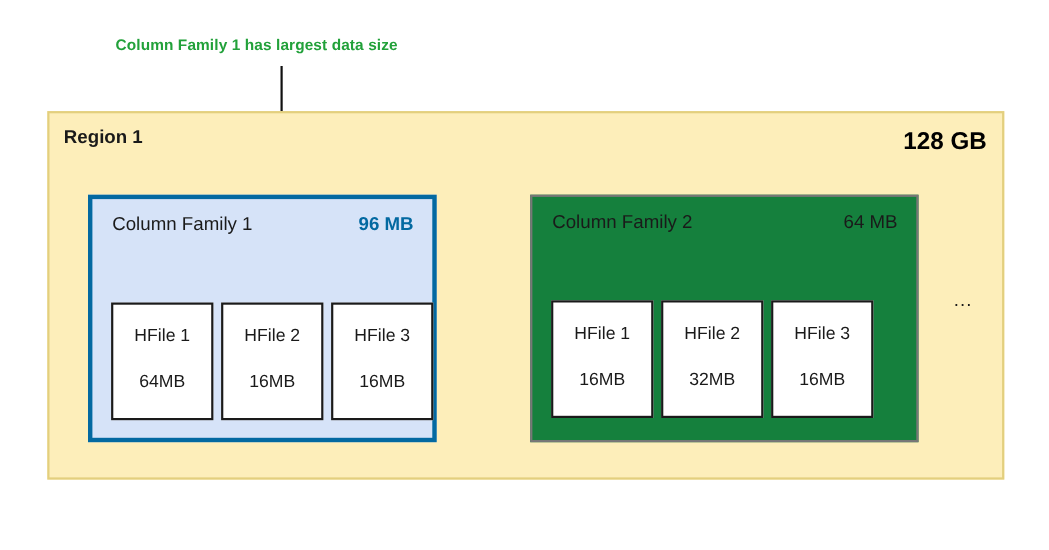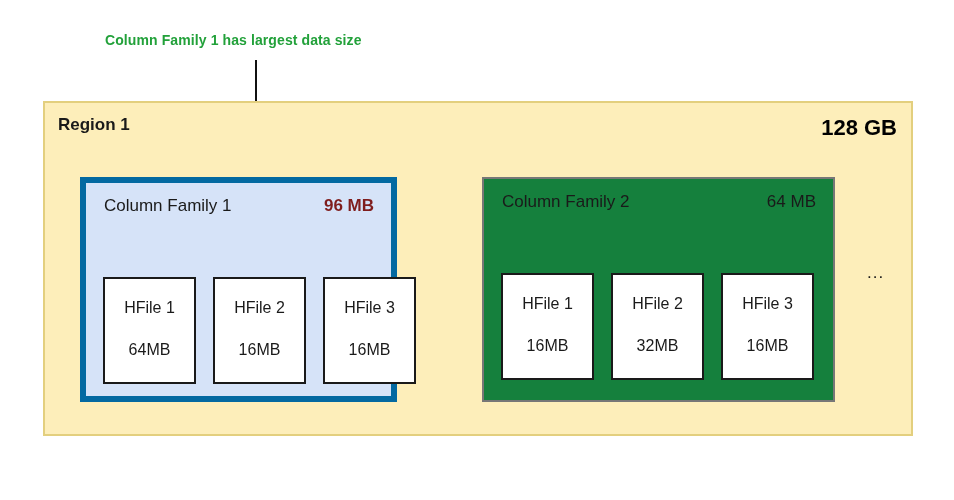--- a/index.html
+++ b/index.html
@@ -70,21 +70,21 @@
   .cf-box {
     position: absolute;
     top: 74px;
     height: 225px;
     box-sizing: border-box;
   }
   #cf-box-0 {
     left: 35px;
     width: 317px;
     background: #d6e3f8;
-    border: 6px solid #0369a1;
+    border: 4px solid #0369a1;
   }
   #cf-box-1 {
     left: 437px;
     width: 353px;
     background: #15803d;
     border: 2px solid #777777;
   }
   .cf-title {
     position: absolute;
     left: 18px;
@@ -95,32 +95,32 @@
   }
   .cf-size {
     position: absolute;
     right: 17px;
     top: 13px;
     font-size: 17px;
     white-space: nowrap;
     color: #1a1a1a;
   }
   .cf-size.highlight {
-    color: #7f1d1d;
+    color: #0369a1;
     font-weight: 700;
     text-align: center;
   }
 
   
   .hfile-row {
     position: absolute;
     left: 17px;
     top: 94px;
     display: flex;
-    gap: 17px;
+    gap: 7px;
   }
   .hfile-box {
     width: 93px;
     height: 107px;
     background: #ffffff;
     border: 2px solid #1a1a1a;
     box-sizing: border-box;
     position: relative;
   }
   .hfile-name {

